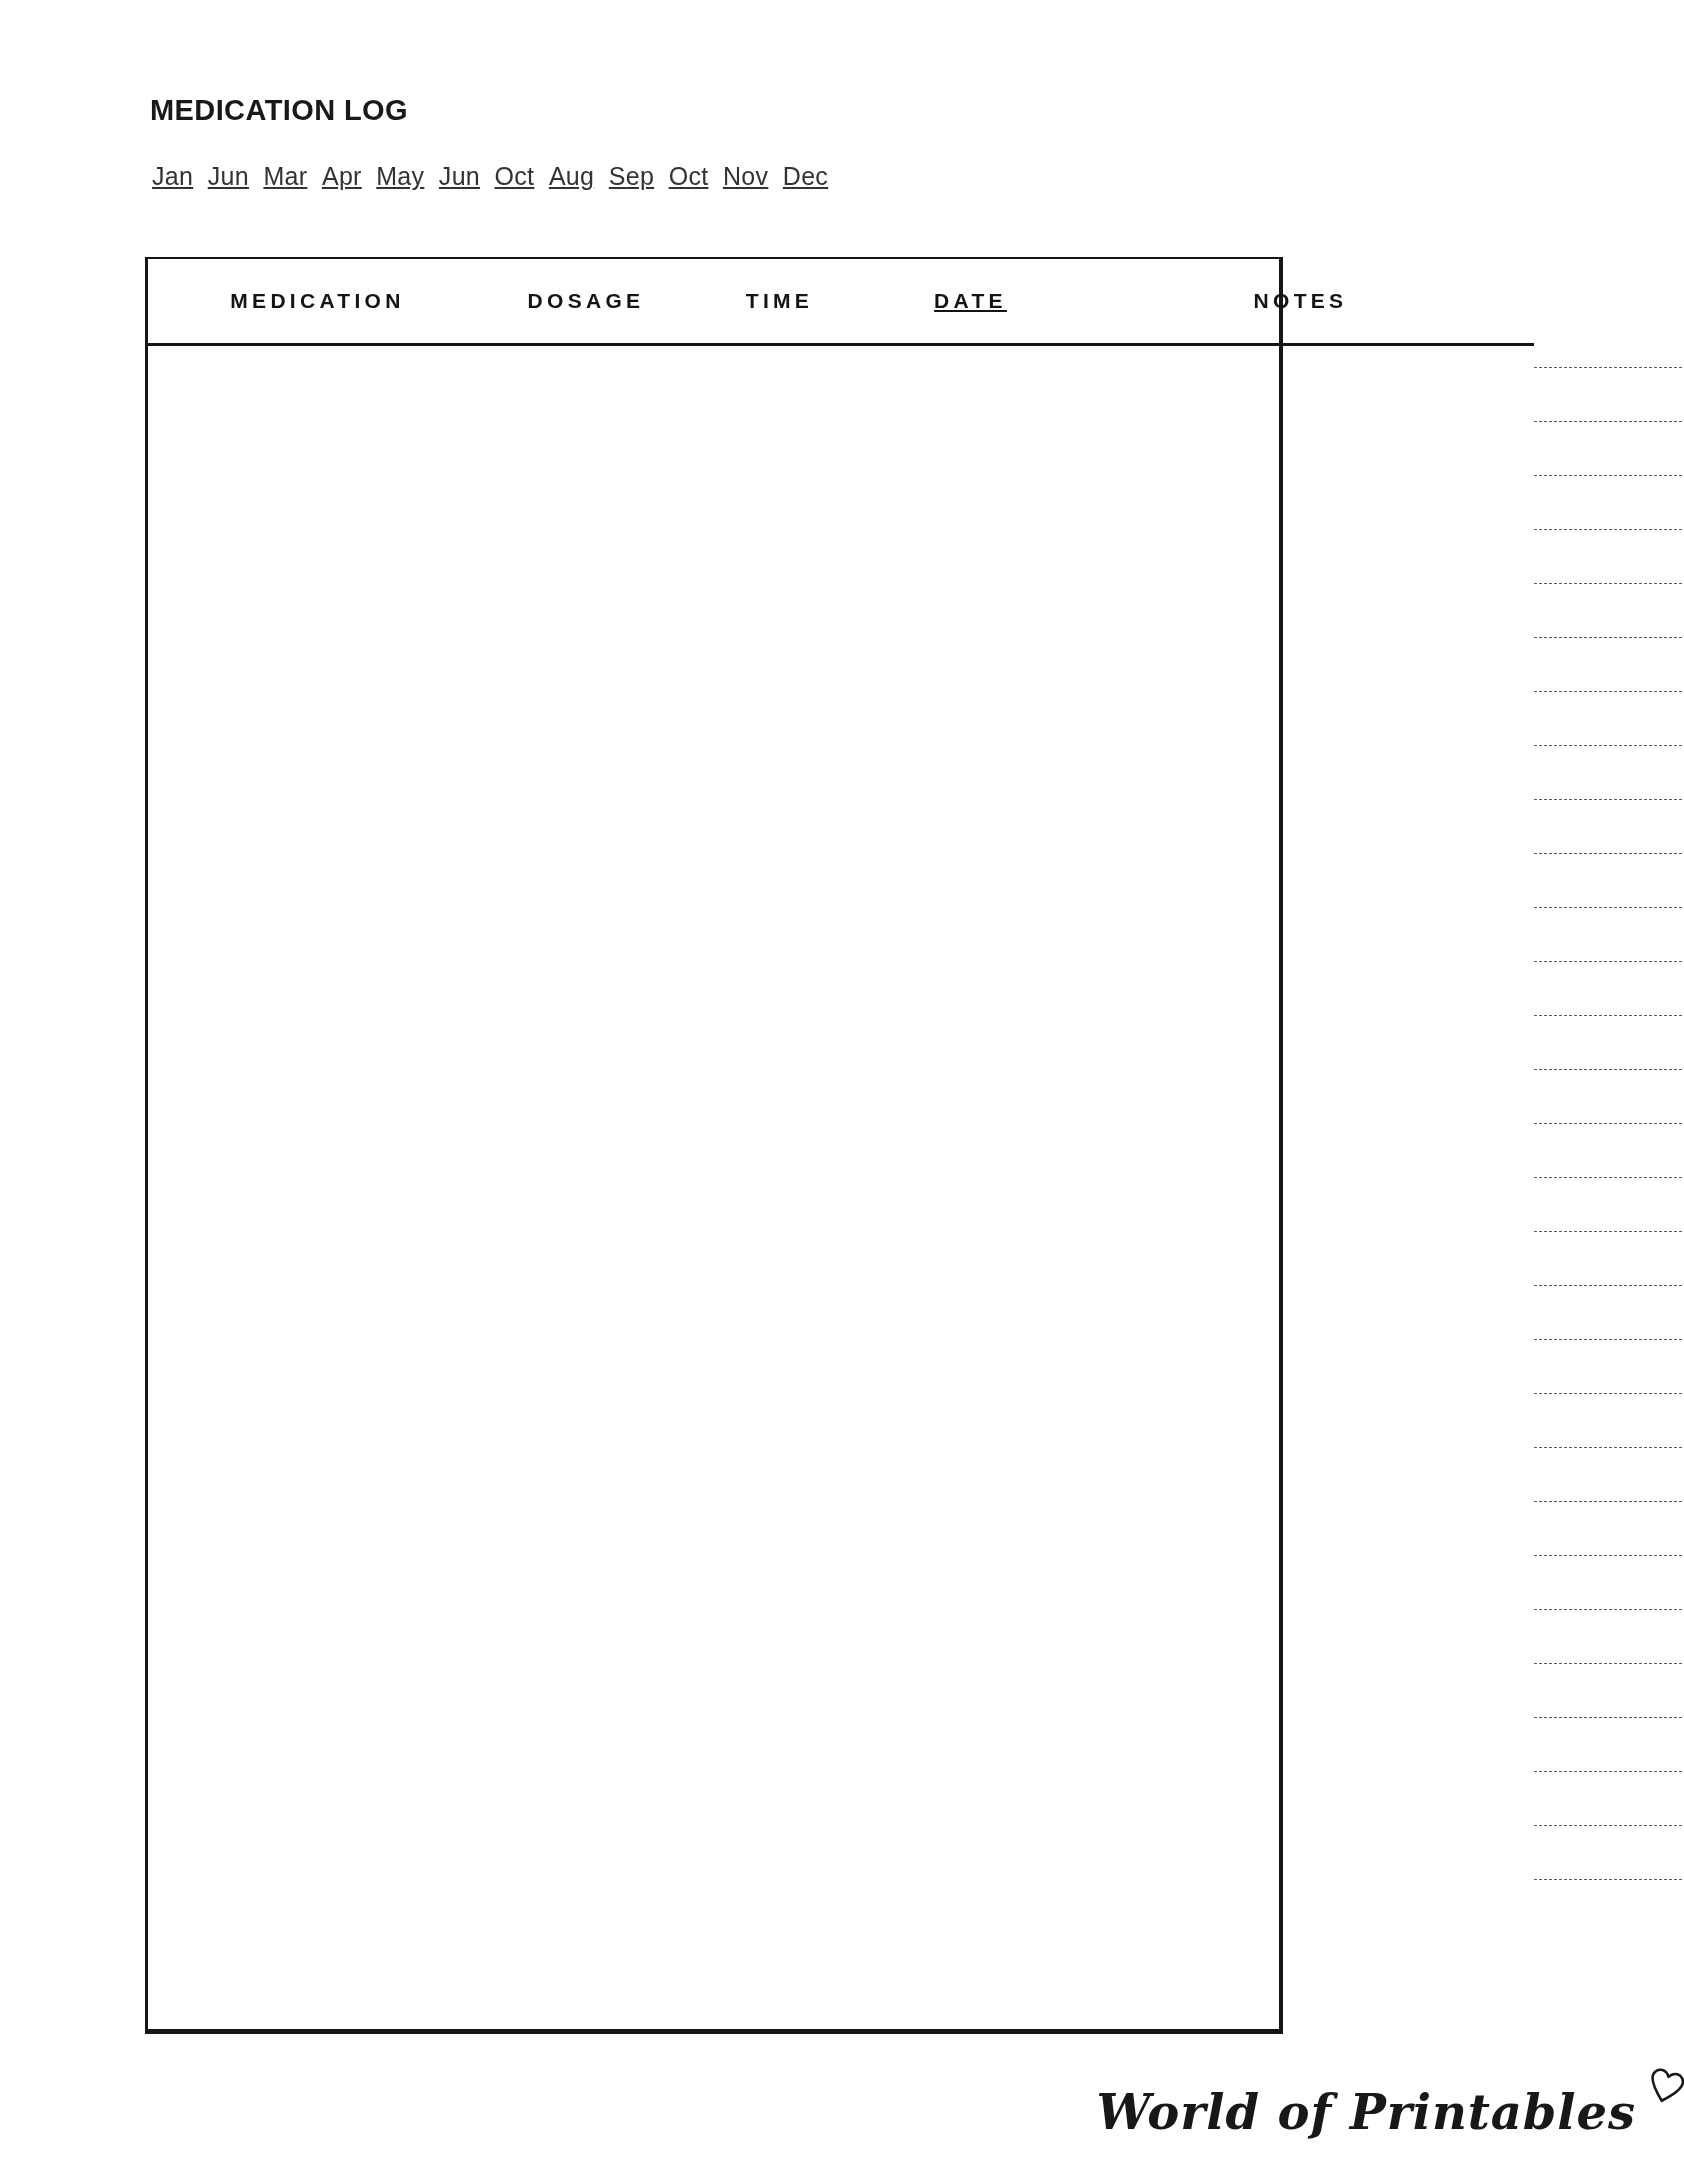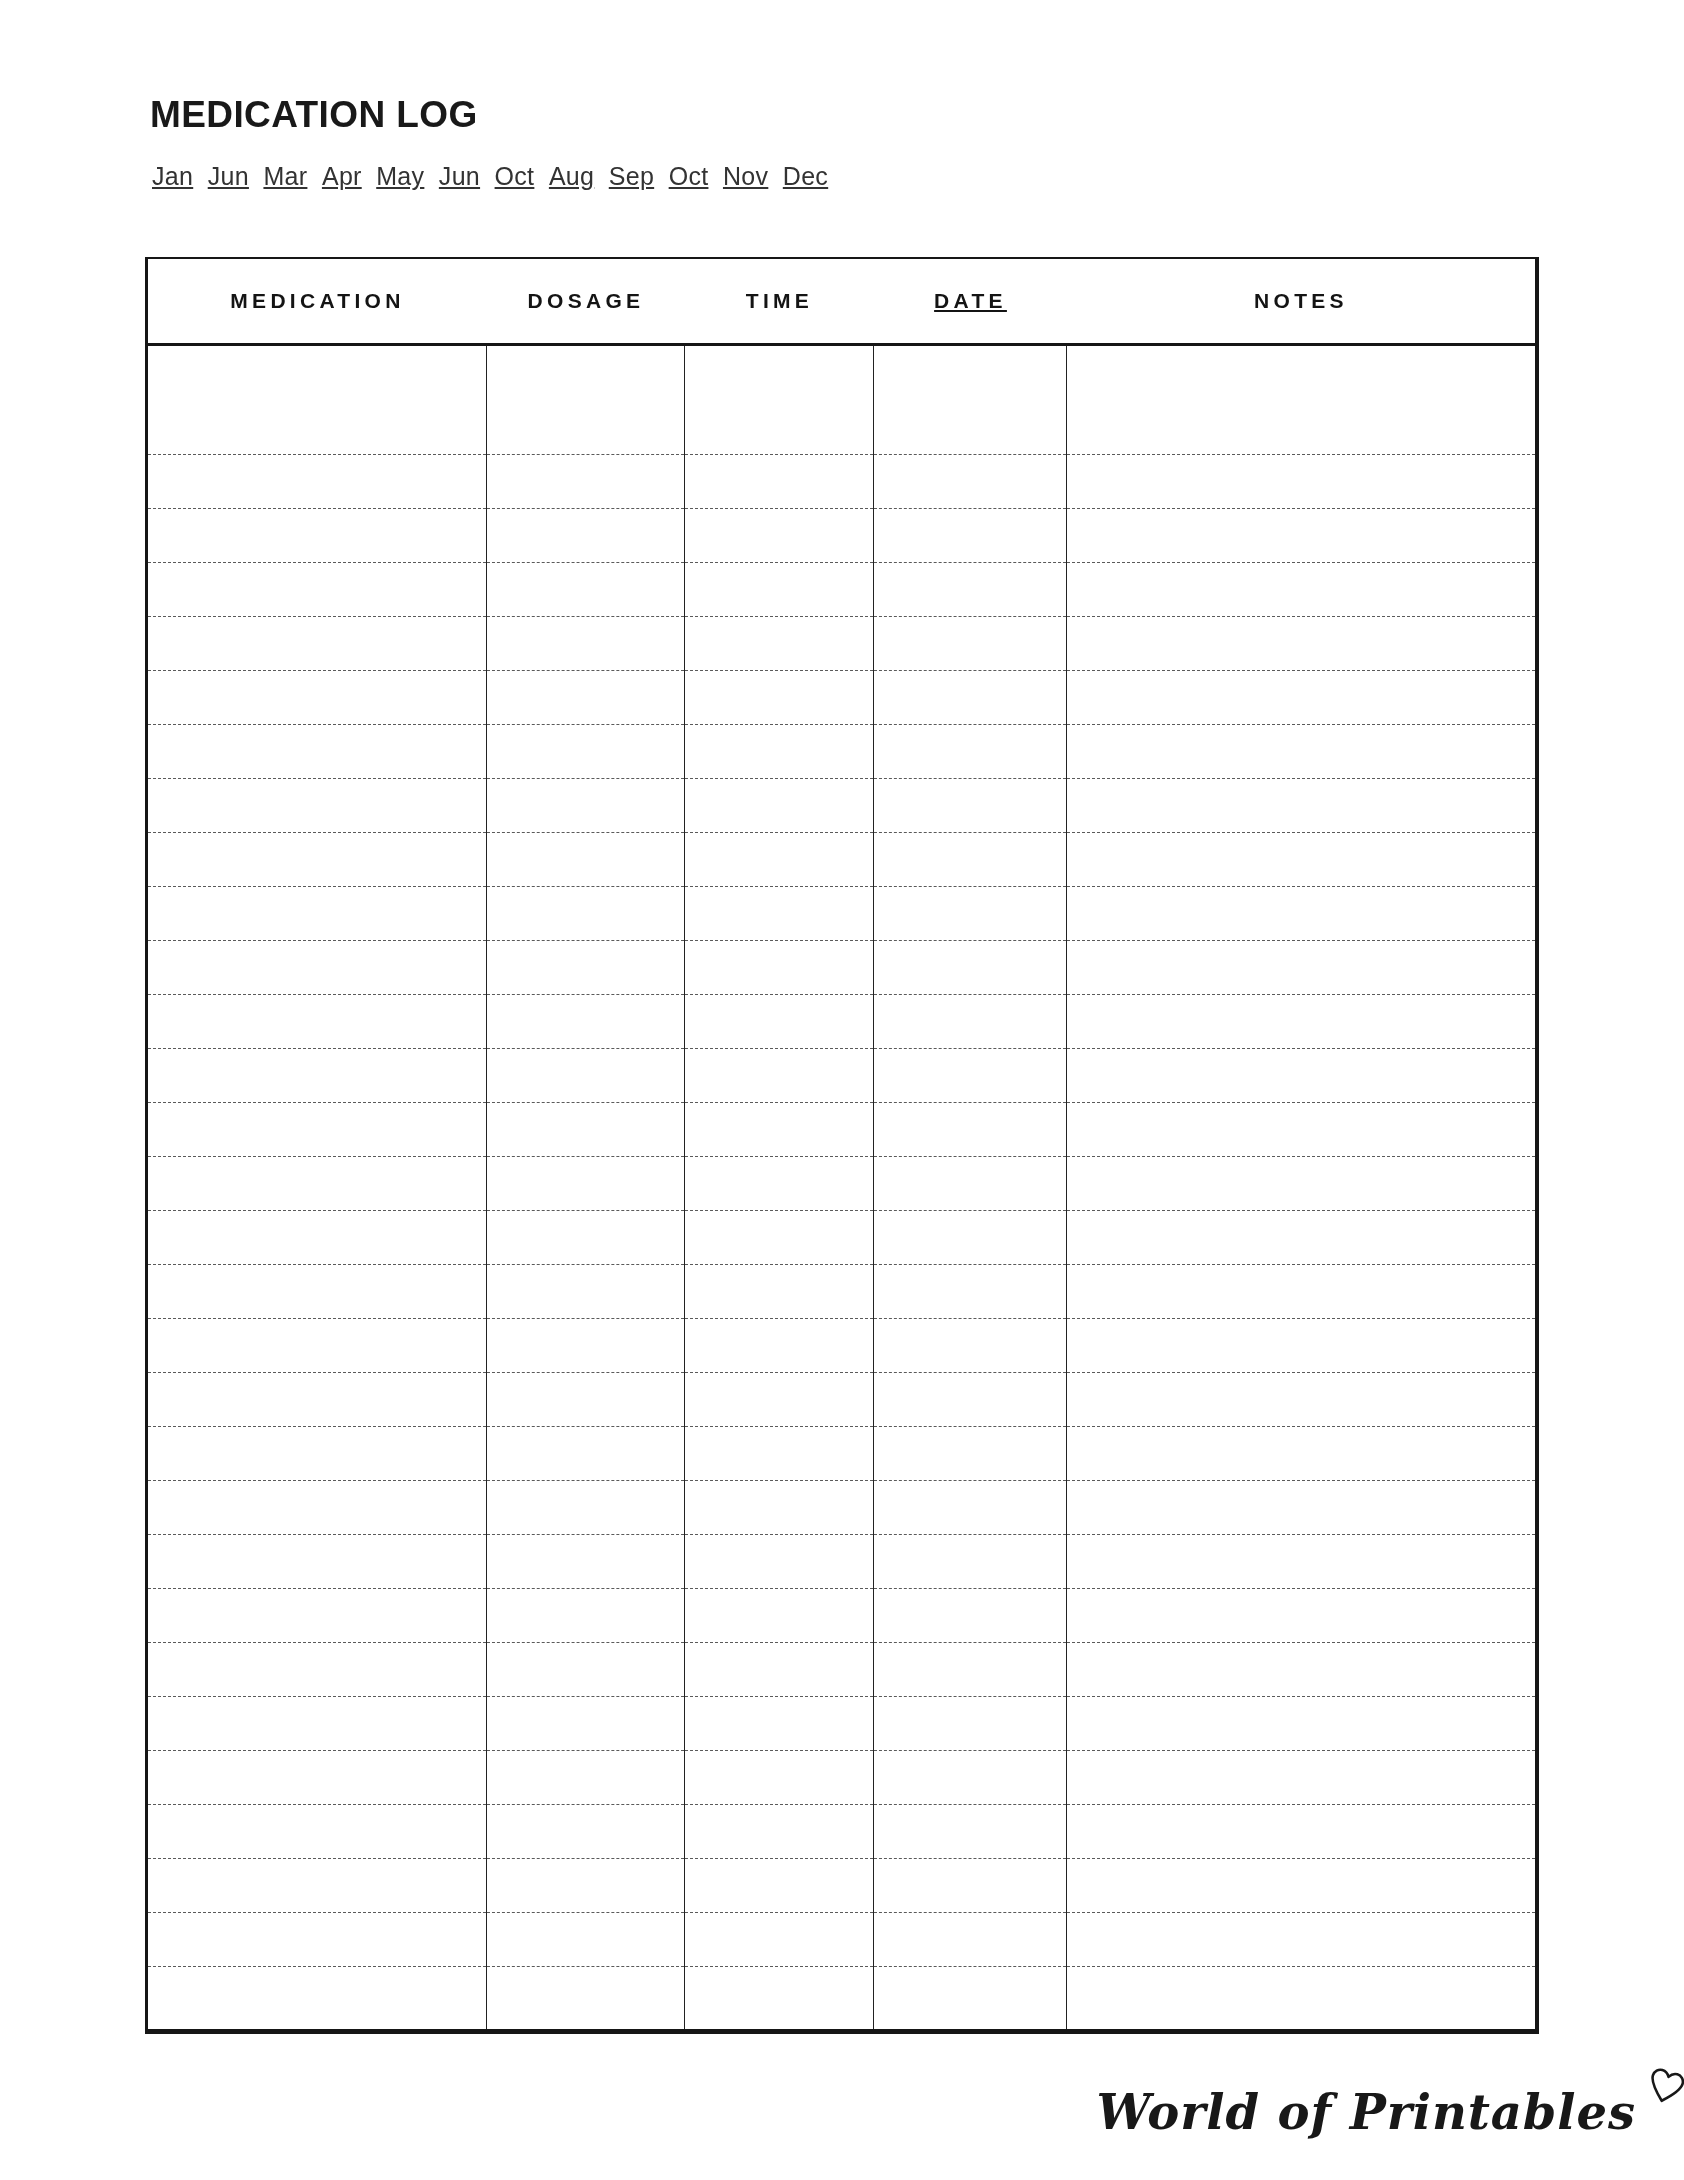--- a/index.html
+++ b/index.html
@@ -9,21 +9,21 @@
     height:2181px;
     background:#ffffff;
     font-family:"Liberation Sans", sans-serif;
     overflow:hidden;
   }
   .page-title{
     position:absolute;
     left:150px;
     top:95px;
     margin:0;
-    font-size:37px;
+    font-size:29px;
     line-height:1.1;
     font-weight:700;
     letter-spacing:0.4px;
     color:#191919;
   }
   .months-row{
     position:absolute;
     left:152px;
     top:164px;
     display:flex;
@@ -32,29 +32,29 @@
     line-height:1;
     font-weight:400;
     letter-spacing:0.3px;
     color:#333333;
     text-decoration:underline;
   }
   .log-table{
     position:absolute;
     left:145px;
     top:257px;
-    width:1394px;
+    width:1138px;
     height:1777px;
     box-sizing:border-box;
     border-style:solid;
     border-color:#161616;
     border-width:2.6px 4.3px 5.1px 3.4px;
     background:#ffffff;
     display:flex;
-    flex-direction:column;
+    flex-direction:row;
   }
   .thead{
     height:87px;
     flex:none;
     display:flex;
     align-items:center;
     border-bottom:3.4px solid #161616;
     box-sizing:border-box;
   }
   .th{

